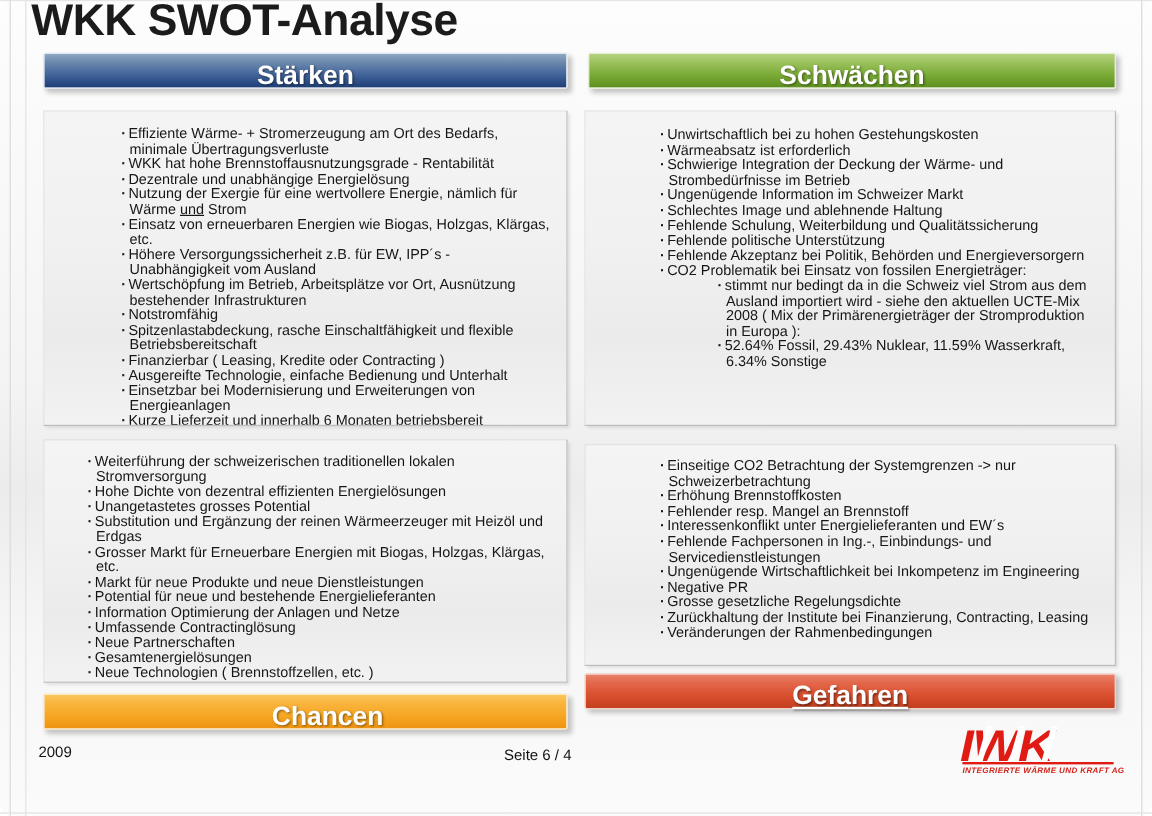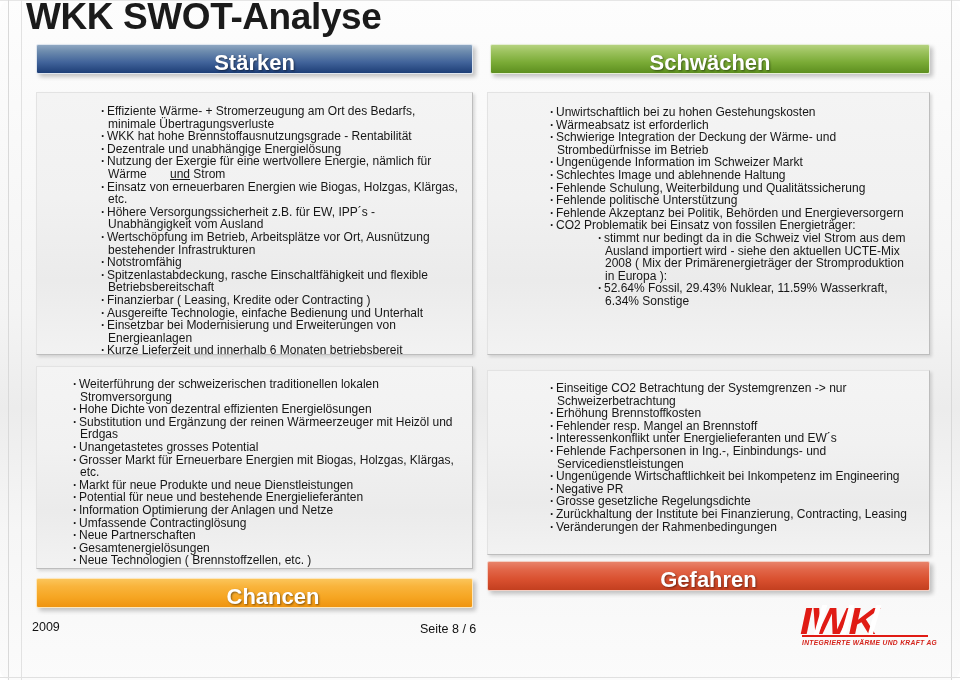--- a/index.html
+++ b/index.html
@@ -118,21 +118,21 @@
     word-wrap: break-word;
   }
   .bullets li::before {
     content: "\00B7";
     font-weight: bold;
     padding-right: 2px;
   }
   .bullets li.sub {
     margin-left: 48px;
   }
-  .bullets li u { text-decoration: underline; margin-left: 20px; }
+  .bullets li u { text-decoration: underline; }
 
   
   #footer-year {
     position: absolute;
     left: 32px;
     top: 620px;
     font-size: 12.5px;
     color: #111;
   }
   #footer-page {
@@ -247,22 +247,22 @@
         <li>CO2 Problematik bei Einsatz von fossilen Energieträger:</li>
         <li class="sub">stimmt nur bedingt da in die Schweiz viel Strom aus dem Ausland importiert wird - siehe den aktuellen UCTE-Mix 2008 ( Mix der Primärenergieträger der Stromproduktion in Europa ):</li>
         <li class="sub">52.64% Fossil, 29.43% Nuklear, 11.59% Wasserkraft, 6.34% Sonstige</li>
       </ul>
   </div>
 
   <div class="qbox" style="left:36px; top:366px; width:437px; height:203px;">
     <ul class="bullets" id="list-opportunities" style="margin:11px 14px 0 36px;">
         <li>Weiterführung der schweizerischen traditionellen lokalen Stromversorgung</li>
         <li>Hohe Dichte von dezentral effizienten Energielösungen</li>
+        <li>Unangetastetes grosses Potential</li>
         <li>Substitution und Ergänzung der reinen Wärmeerzeuger mit Heizöl und Erdgas</li>
-        <li>Unangetastetes grosses Potential</li>
         <li>Grosser Markt für Erneuerbare Energien mit Biogas, Holzgas, Klärgas, etc.</li>
         <li>Markt für neue Produkte und neue Dienstleistungen</li>
         <li>Potential für neue und bestehende Energielieferanten</li>
         <li>Information Optimierung der Anlagen und Netze</li>
         <li>Umfassende Contractinglösung</li>
         <li>Neue Partnerschaften</li>
         <li>Gesamtenergielösungen</li>
         <li>Neue Technologien ( Brennstoffzellen, etc. )</li>
       </ul>
   </div>
@@ -277,24 +277,24 @@
         <li>Interessenkonflikt unter Energielieferanten und EW´s</li>
         <li>Fehlende Fachpersonen in Ing.-, Einbindungs- und Servicedienstleistungen</li>
         <li>Ungenügende Wirtschaftlichkeit bei Inkompetenz im Engineering</li>
         <li>Negative PR</li>
         <li>Grosse gesetzliche Regelungsdichte</li>
         <li>Zurückhaltung der Institute bei Finanzierung, Contracting, Leasing</li>
         <li>Veränderungen der Rahmenbedingungen</li>
       </ul>
   </div>
 
-  <div class="qheader red" style="left:487px; top:561px; width:443px;">Gefahren</div>
+  <div class="qheader red" style="left:487px; top:561px; width:443px;text-decoration:underline;">Gefahren</div>
 
   <div id="footer-year">2009</div>
-  <div id="footer-page">Seite 8 / 6</div>
+  <div id="footer-page">Seite 6 / 4</div>
 
   <div id="logo">
     <div class="wordmark">
       <span class="txt">IWK</span>
       <span class="slash" style="left:18px;"></span>
       <span class="slash" style="left:45px;"></span>
       <span class="slash" style="left:72px;"></span>
       <span class="underbar"></span>
     </div>
     <div class="tagline">INTEGRIERTE WÄRME UND KRAFT AG</div>

